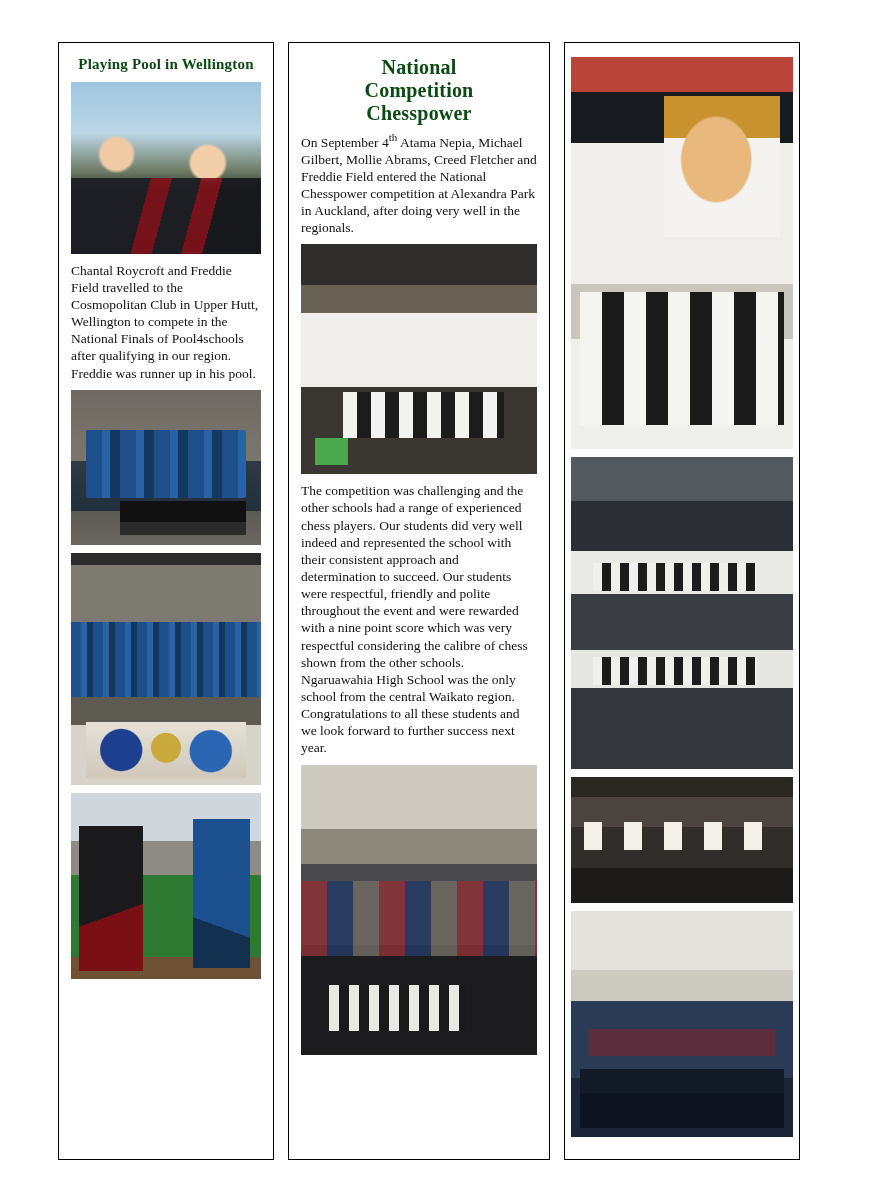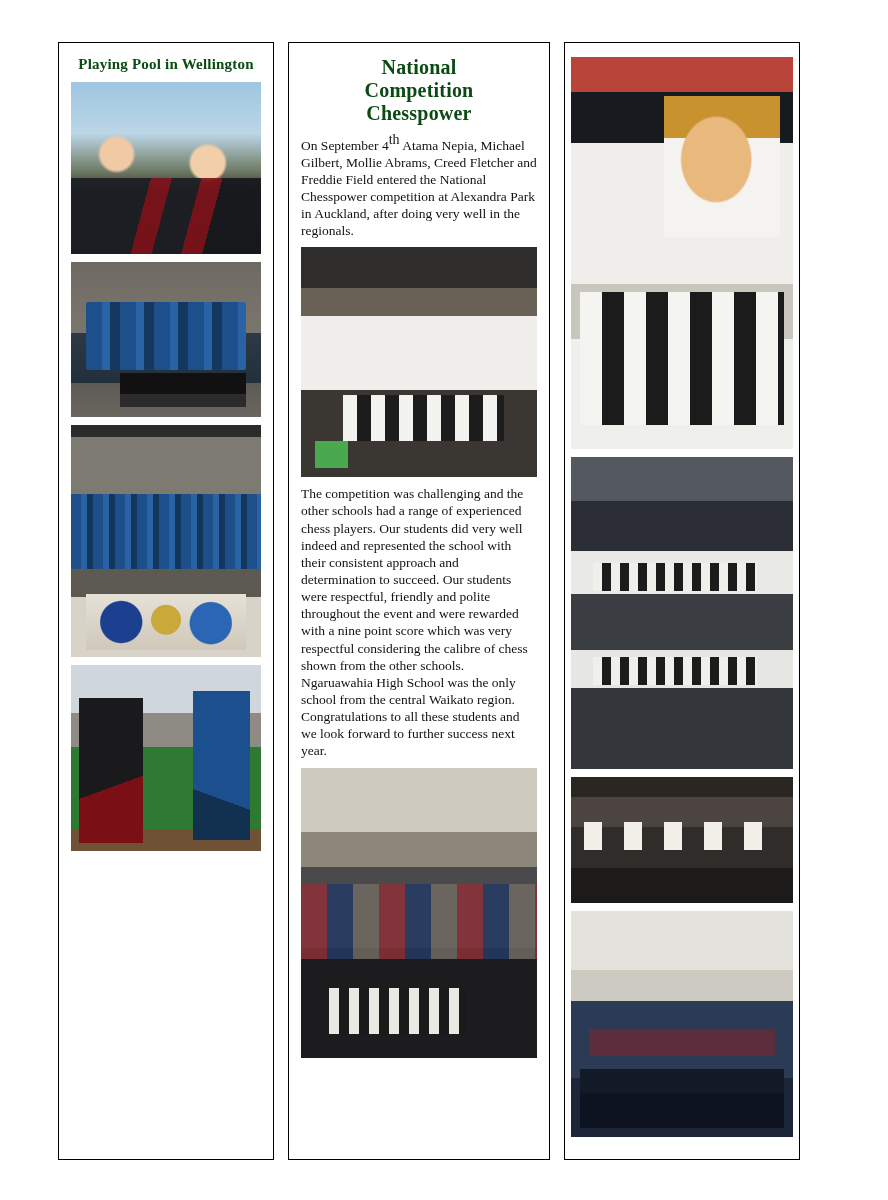--- a/index.html
+++ b/index.html
@@ -53,21 +53,21 @@
     margin-bottom: 6px;
     text-align: center;
   }
   .body-text {
     font-size: 13.5px;
     line-height: 1.27;
     text-align: left;
     margin: 6px 0 8px 0;
     font-family: "Liberation Serif", serif;
   }
-  .body-text sup { font-size: 14px; vertical-align: super; }
+  .body-text sup { font-size: 11px; vertical-align: super; }
 
   
   .photo {
     position: relative;
     overflow: hidden;
     margin: 8px 0;
     background: #8e9499;
   }
   .photo .lbl {
     position: absolute;
@@ -243,20 +243,21 @@
 
 <div class="page">
 
   <div class="column col-left">
     <div class="col-title">Playing Pool in Wellington</div>
 
     <div class="photo ph-pool-selfie">
       <span class="lbl">Two students smiling in a selfie outdoors in team jackets</span>
     </div>
 
+    <div class="body-text">Chantal Roycroft and Freddie Field travelled to the Cosmopolitan Club in Upper Hutt, Wellington to compete in the National Finals of Pool4schools after qualifying in our region. Freddie was runner up in his pool.</div>
 
     <div class="photo ph-potblack-team">
       <span class="lbl">Four students in blue team shirts in front of a PotBlack Platinum Sponsor banner</span>
     </div>
 
     <div class="photo ph-bigteam">
       <span class="lbl">Large group of students in blue shirts at the Cosmopolitan Club pool hall</span>
     </div>
 
     <div class="photo ph-playing">

